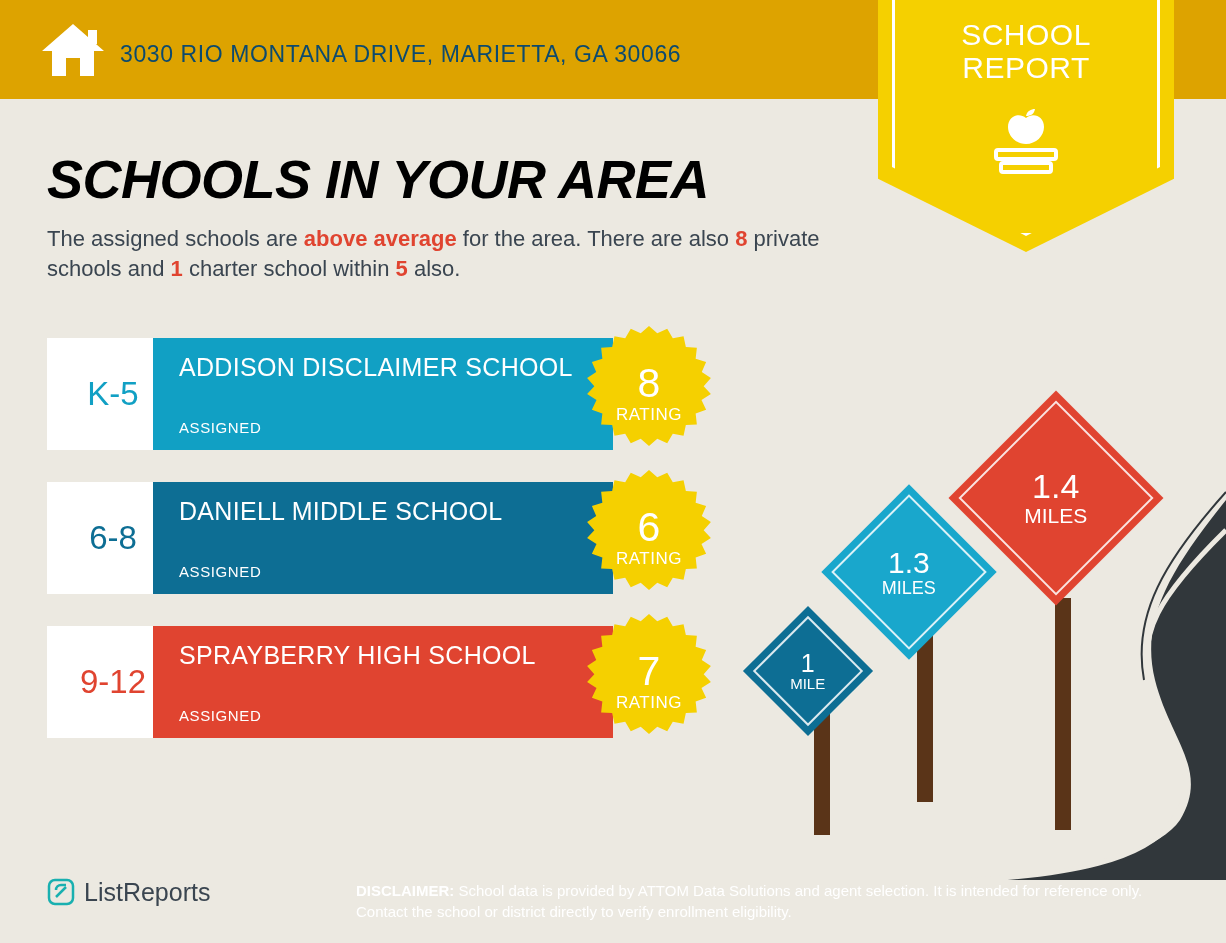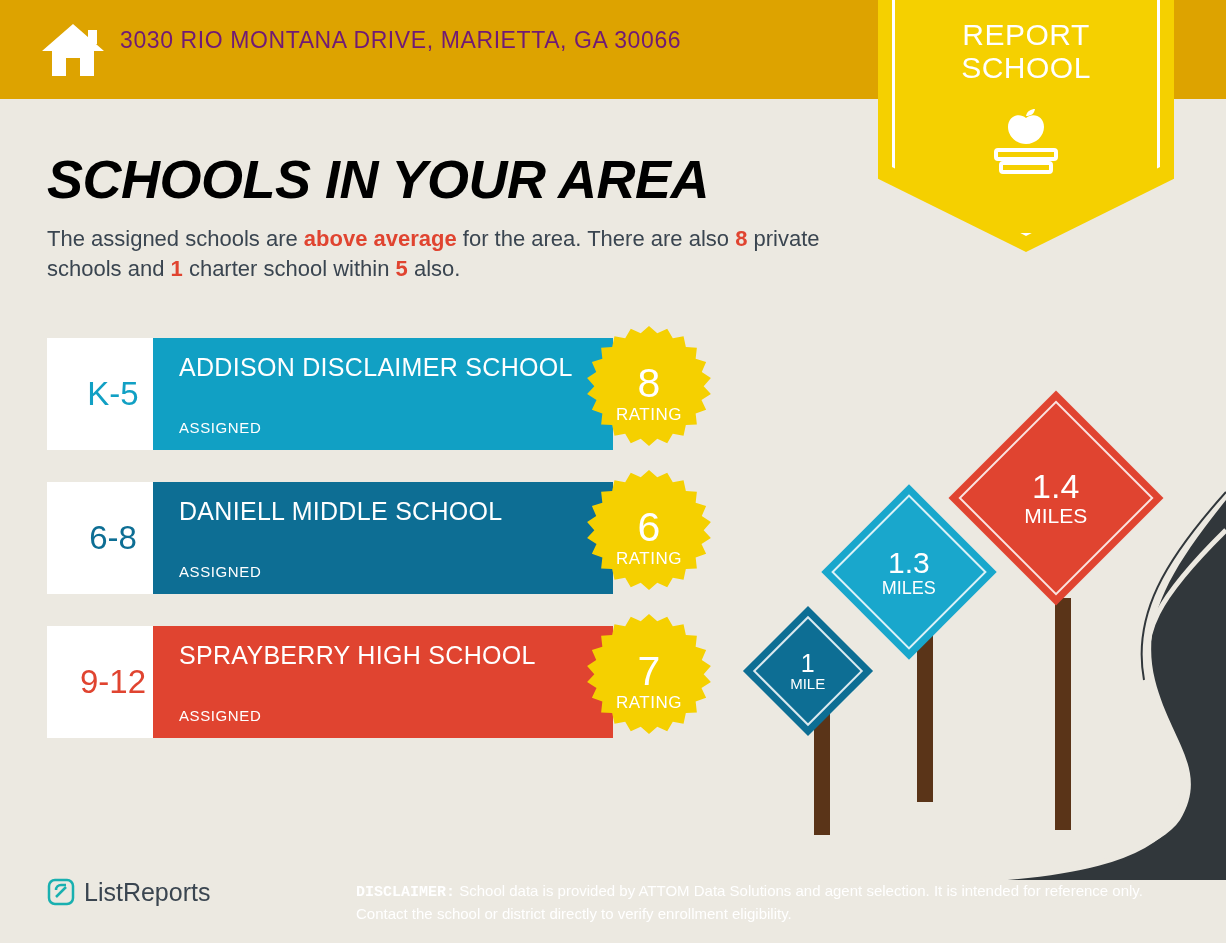--- a/index.html
+++ b/index.html
@@ -19,23 +19,23 @@
   .header-bar {
     position: absolute; top: 0; left: 0;
     width: 1226px; height: 99px;
     background: #dda300;
   }
   .home-icon {
     position: absolute; left: 40px; top: 22px;
     width: 66px; height: 56px;
   }
   .address {
-    position: absolute; left: 120px; top: 27px;
+    position: absolute; left: 120px; top: 41px;
     font-size: 23px; letter-spacing: 0.6px;
-    color: #701a75; font-weight: 400;
+    color: #0c4a6e; font-weight: 400;
     white-space: nowrap;
   }
 
   
   .badge {
     position: absolute; left: 878px; top: -10px;
     width: 296px; height: 262px;
     z-index: 5;
   }
   .badge-shape {
@@ -169,43 +169,43 @@
     position: absolute; left: 47px; top: 878px;
     display: flex; align-items: flex-start; gap: 9px;
   }
   .logo-text { font-size: 25px; color: #3a4550; }
   .disclaimer {
     position: absolute; left: 356px; top: 880px;
     width: 812px;
     font-size: 15px; line-height: 21px;
     color: #ffffff;
   }
-  .disclaimer b { font-weight: bold; font-family: Liberation Mono, monospace; }
+  .disclaimer b { font-weight: bold; }
 </style>
 </head>
 <body>
 
 <div class="page">
 
   <div class="header-bar">
     <div class="home-icon">
       <svg width="66" height="56" viewBox="0 0 66 56">
         <path d="M33 2 L64 29 L54 29 L54 54 L40 54 L40 36 L26 36 L26 54 L12 54 L12 29 L2 29 Z" fill="#ffffff"></path>
         <rect x="48" y="8" width="9" height="14" fill="#ffffff"></rect>
       </svg>
     </div>
     <div class="address">3030 RIO MONTANA DRIVE, MARIETTA, GA 30066</div>
   </div>
 
   <div class="badge">
     <div class="badge-shape"></div>
     <div class="badge-inner-line"></div>
     <div class="badge-title">
+      <div>SCHOOL</div>
       <div>REPORT</div>
-      <div>SCHOOL</div>
     </div>
     <div class="badge-art">
       <svg width="86" height="68" viewBox="0 0 86 68">
         <path d="M43 10 c-7 -6 -18 -2 -18 9 c0 9 8 17 18 17 c10 0 18 -8 18 -17 c0 -11 -11 -15 -18 -9 z" fill="#ffffff"></path>
         <path d="M43 8 c1 -5 5 -7 9 -7 c-1 5 -4 7 -9 7 z" fill="#ffffff"></path>
         <rect x="13" y="42" width="60" height="9" rx="2" fill="none" stroke="#ffffff" stroke-width="4"></rect>
         <rect x="18" y="55" width="50" height="9" rx="2" fill="none" stroke="#ffffff" stroke-width="4"></rect>
       </svg>
     </div>
   </div>

